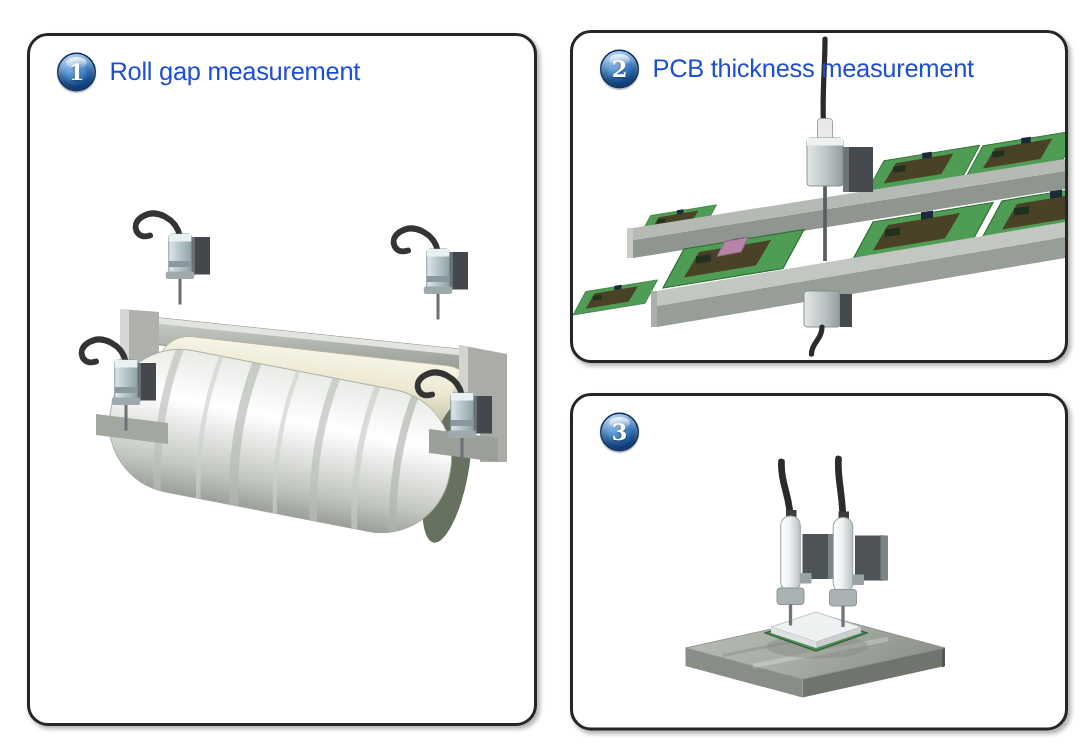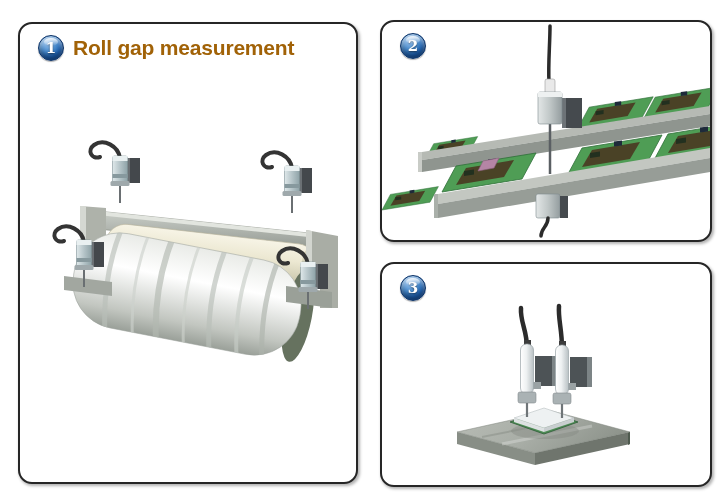--- a/index.html
+++ b/index.html
@@ -25,21 +25,21 @@
     box-shadow:inset 0 -4px 5px rgba(0,0,0,0.35), inset 0 3px 4px rgba(255,255,255,0.55), 0 1px 1px rgba(0,0,0,0.3);
     color:#ffffff;font-family:"DejaVu Serif", serif;font-weight:bold;font-size:15px;
     display:flex;align-items:center;justify-content:center;
     text-shadow:0 1px 2px rgba(0,0,0,0.55);position:relative;
   }
   .badge::after{
     content:"";position:absolute;left:5px;top:2px;width:14px;height:8px;border-radius:50%;
     background:linear-gradient(rgba(255,255,255,0.85), rgba(255,255,255,0));
   }
   .panel-title{
-    color:#a16207;font-size:21px;font-weight:700;letter-spacing:-0.2px;white-space:nowrap;
+    color:#1d4ed8;font-size:17px;font-weight:400;letter-spacing:-0.2px;white-space:nowrap;
   }
   svg.illus{position:absolute;left:0;top:0;width:100%;height:100%;display:block;}
 </style>
 </head>
 <body>
 
 <div class="panel" id="panel-roll-gap">
   <div class="panel-header">
     <span class="badge">1</span>
     <span class="panel-title">Roll gap measurement</span>
@@ -127,20 +127,21 @@
     <polygon points="266,262 312,268 312,284 266,278" fill="#9aa098"></polygon>
     <g transform="translate(288,252)">
         <use href="#p1-sensorg"></use>
       </g>
   </svg>
 </div>
 
 <div class="panel" id="panel-pcb-thickness">
   <div class="panel-header">
     <span class="badge">2</span>
+    <span class="panel-title">PCB thickness measurement</span>
   </div>
   <svg class="illus" viewBox="0 0 328 218">
     <defs>
       <linearGradient id="p2-sensor" x1="0" y1="0" x2="1" y2="0">
         <stop offset="0" stop-color="#e3e7e7"></stop>
           <stop offset="0.5" stop-color="#c0c7c7"></stop>
           <stop offset="1" stop-color="#949d9f"></stop>
       </linearGradient>
       <g id="p2-pcb">
         <polygon points="0,0 80,-13 94,-39 14,-26" fill="#4f9d55" stroke="#2f6e38" stroke-width="0.8"></polygon>

